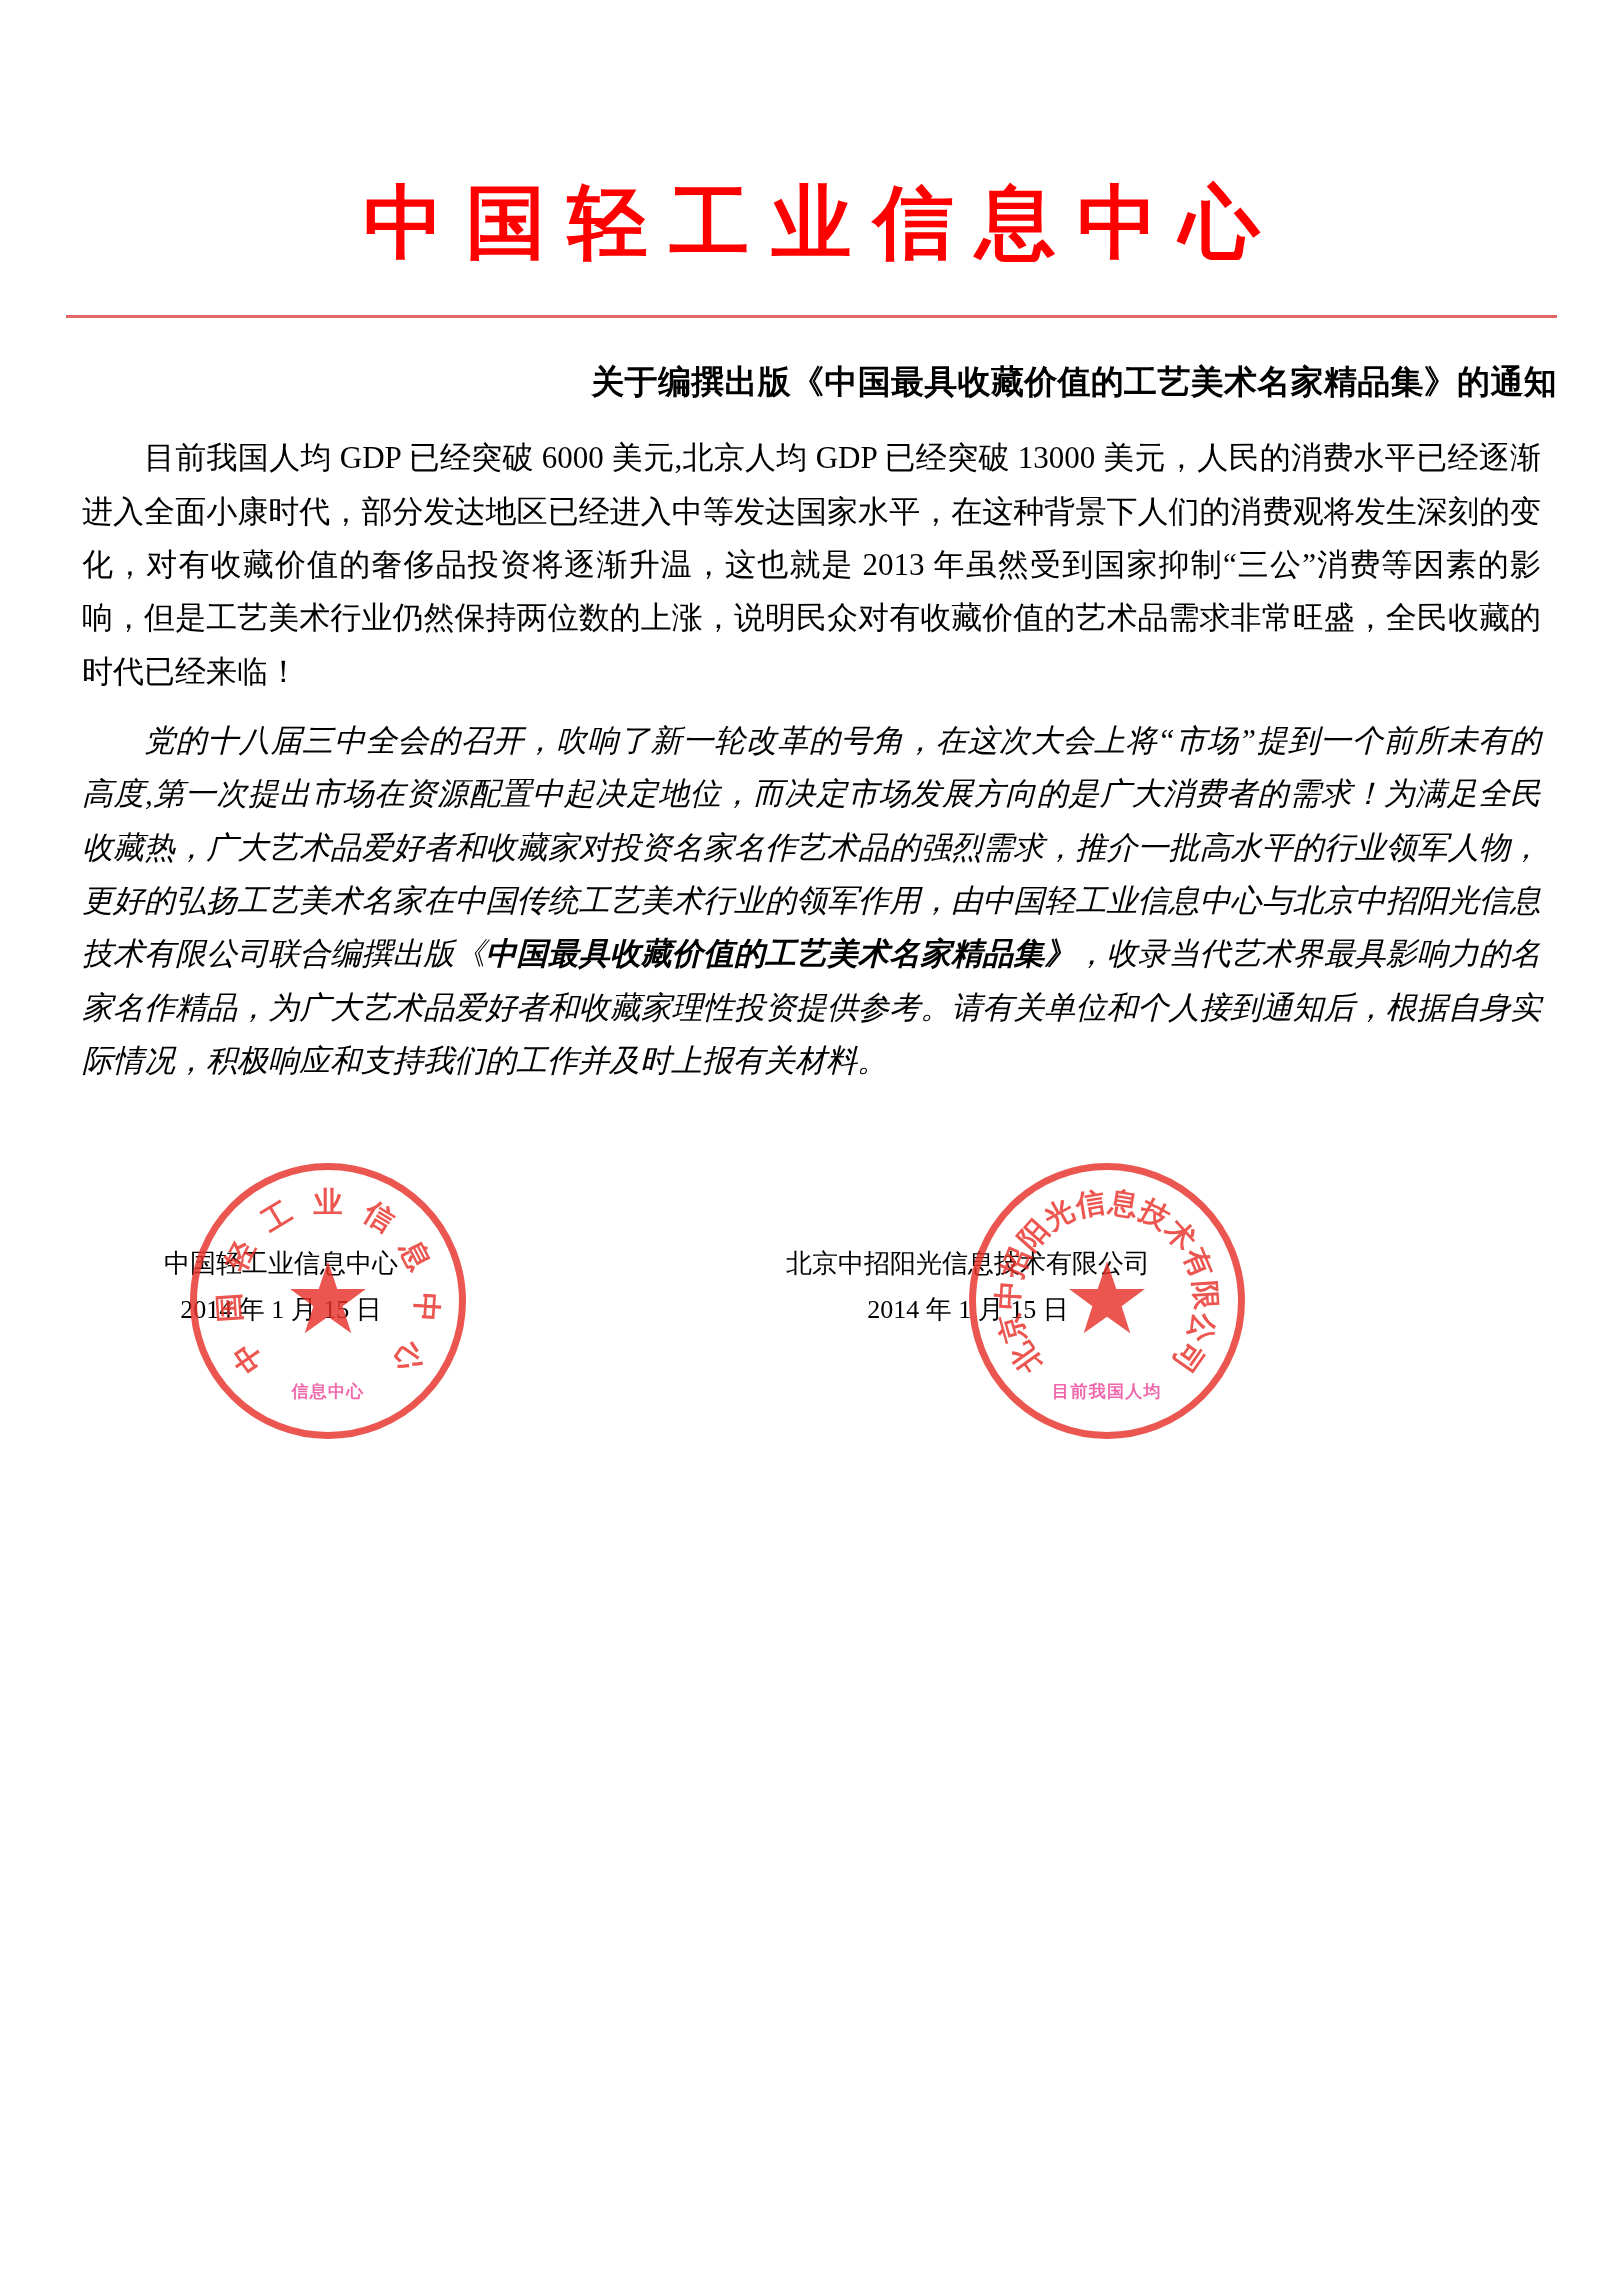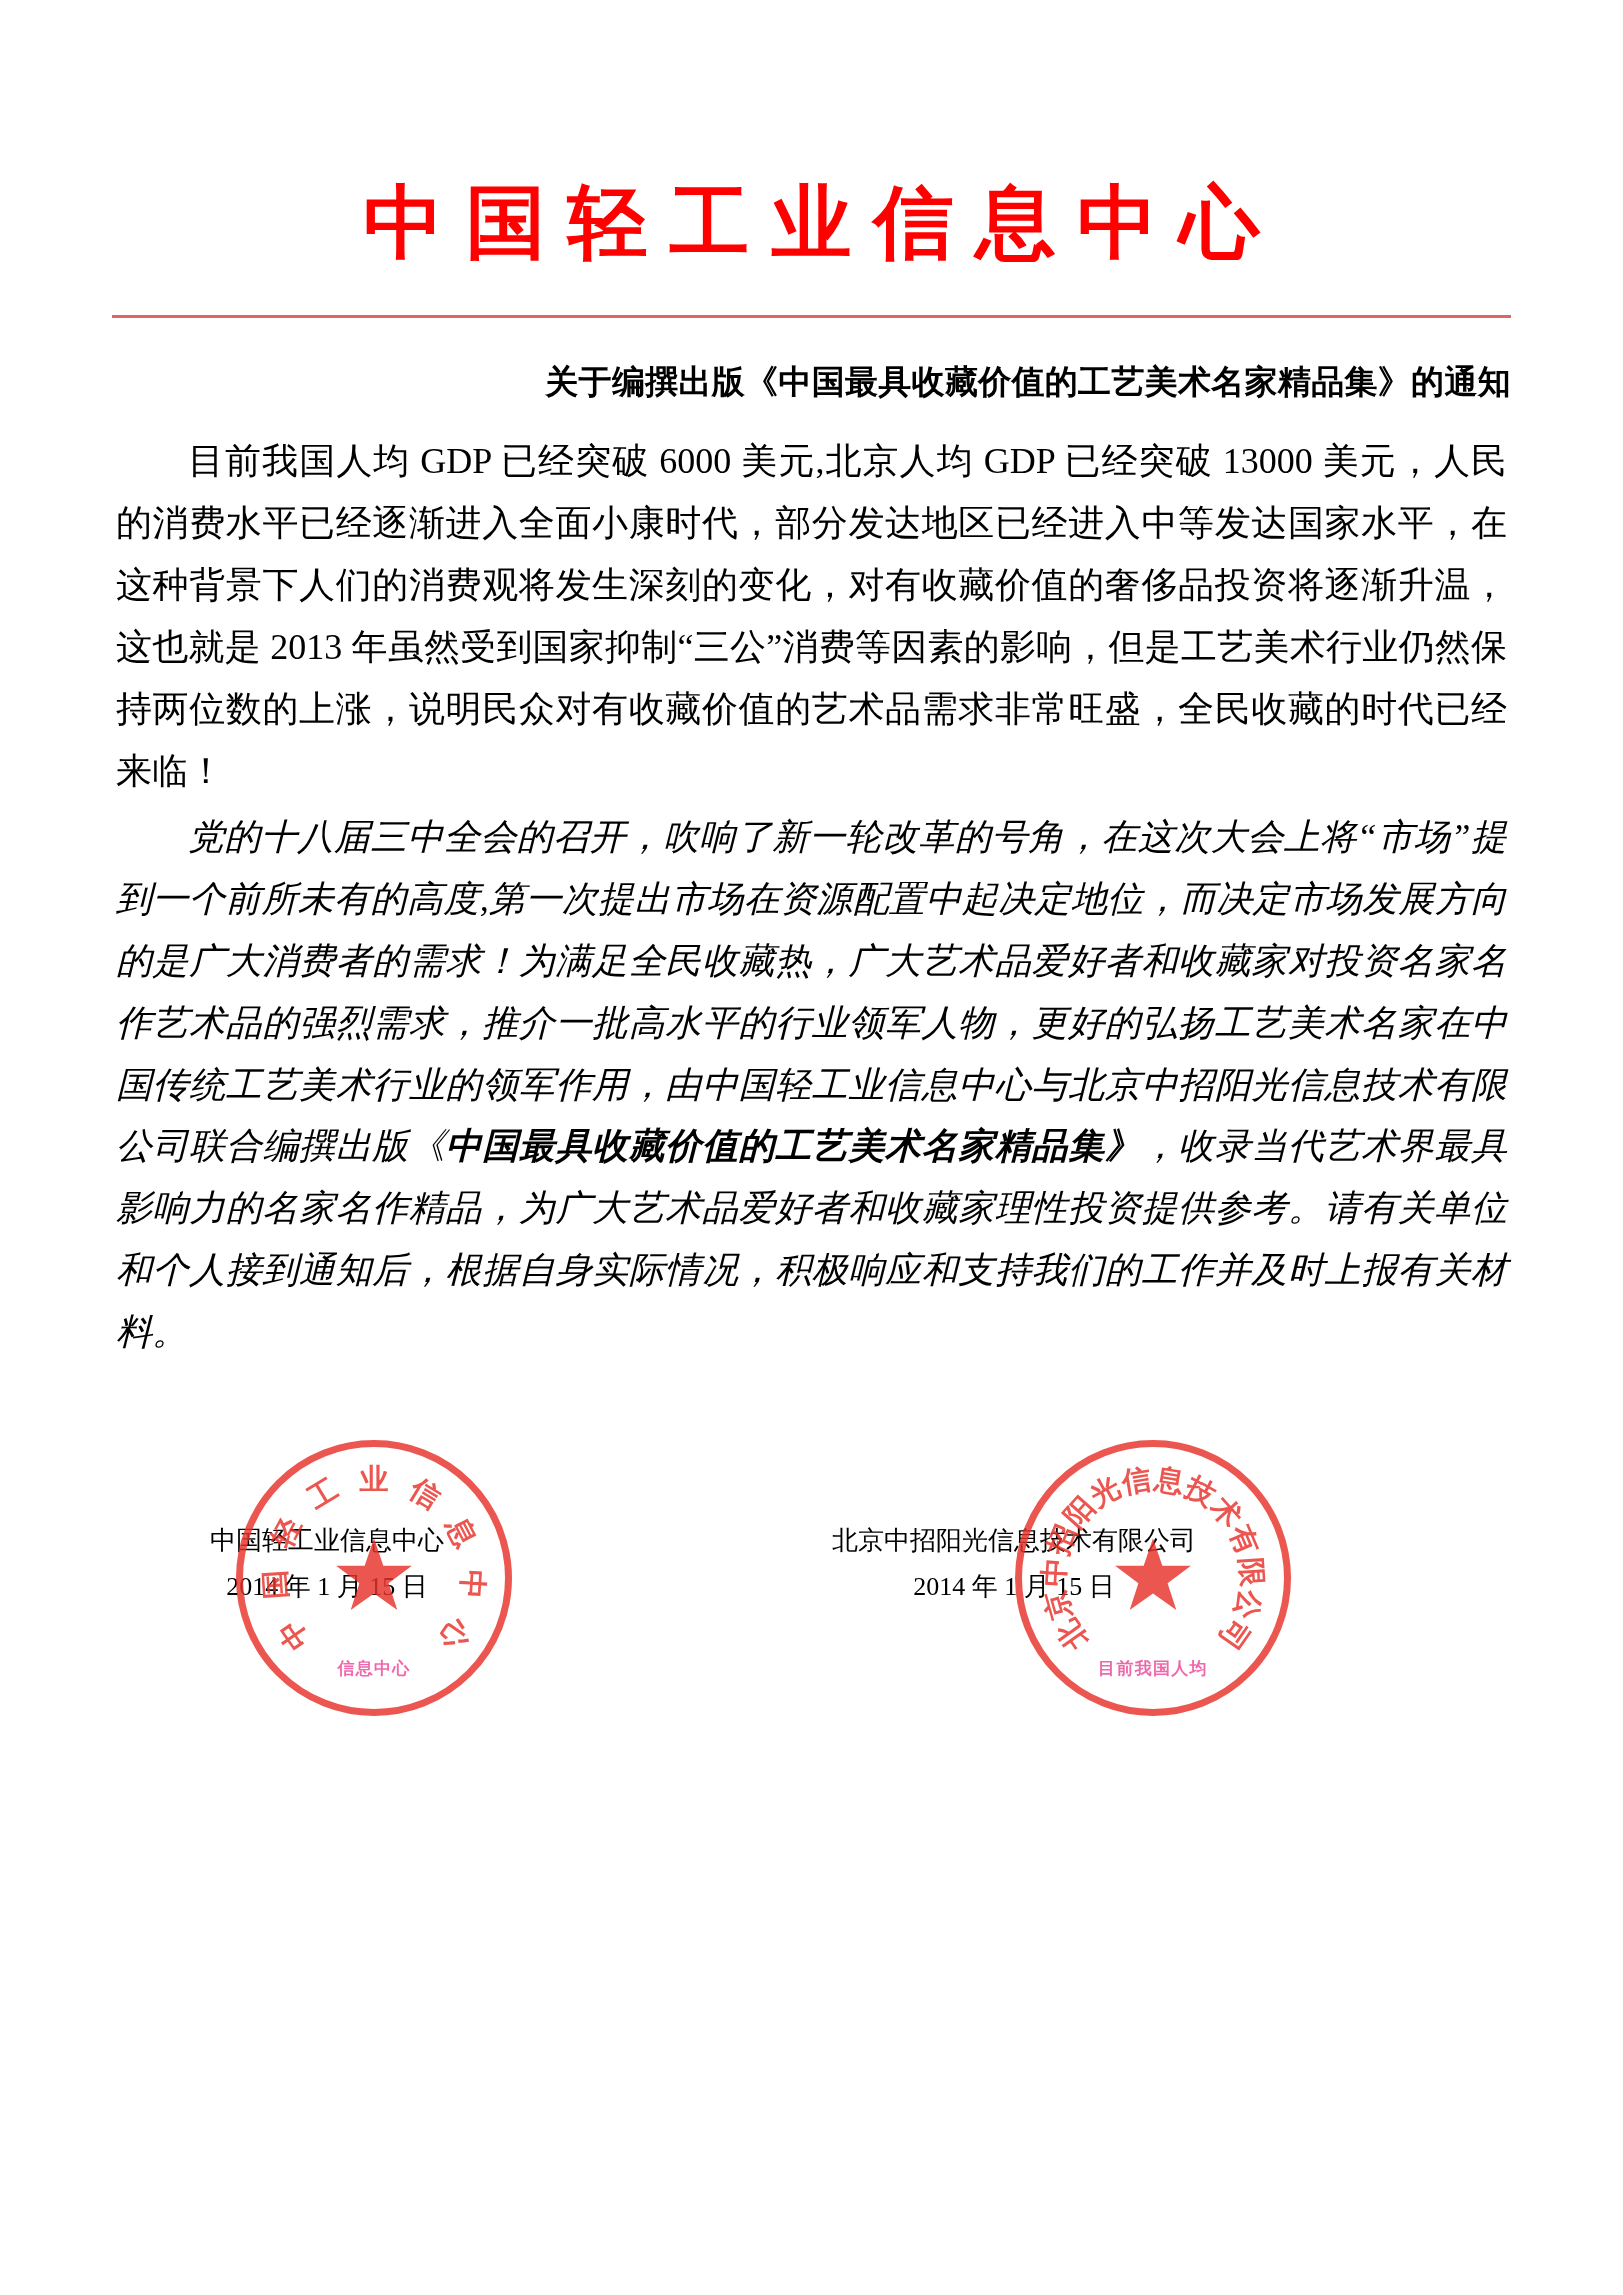--- a/index.html
+++ b/index.html
@@ -14,21 +14,21 @@
     color: #000000;
     position: relative;
     overflow: hidden;
   }
 
   .page {
     position: relative;
     width: 1623px;
     height: 2295px;
     box-sizing: border-box;
-    padding: 0 112px;
+    padding: 0 66px;
   }
 
   
   .letterhead {
     padding-top: 177px;
     text-align: center;
   }
   .letterhead-title {
     color: #ff0000;
     font-family: "Liberation Serif", "DejaVu Serif", serif;
@@ -64,23 +64,23 @@
     line-height: 1.72;
     text-align: justify;
     text-justify: inter-ideograph;
   }
   .salutation {
     margin: 0 0 3.9px 0;
     font-size: 31px;
     line-height: 1.72;
   }
   .para {
-    margin: 4px;
+    margin: 16px;
     text-indent: 2em;
-    font-size: 36px;
+    font-size: 31px;
     line-height: 1.72;
   }
   .para + .para {
     margin-top: 2.6px;
     font-style: italic;
   }
   .bold-inline {
     font-weight: 700;
   }
 

